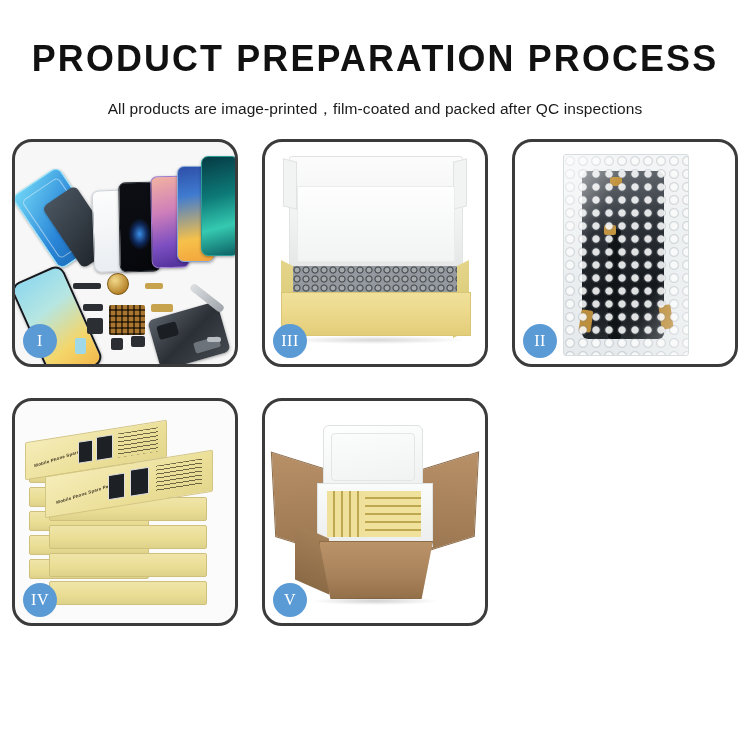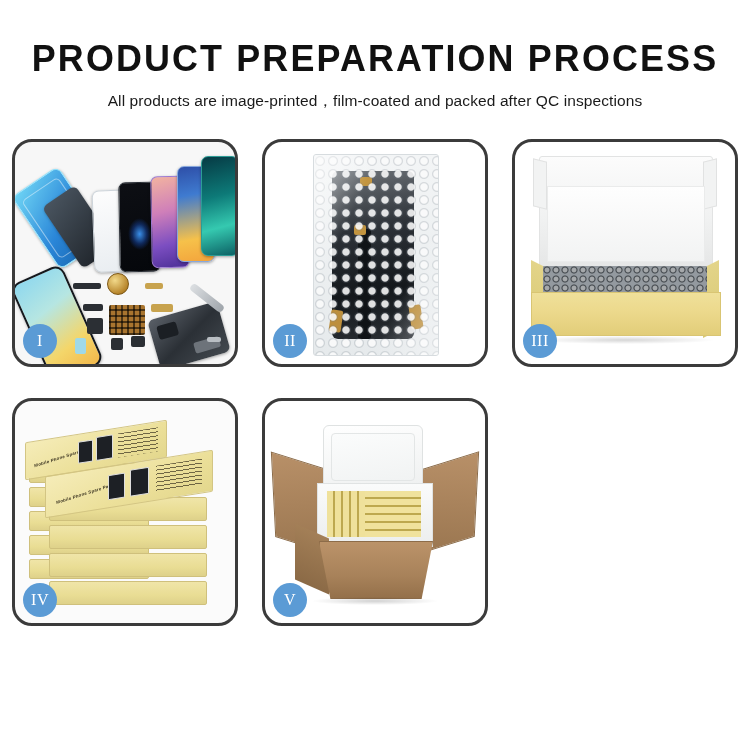--- a/index.html
+++ b/index.html
@@ -27,21 +27,21 @@
     padding-top: 40px;
     font-size: 37px;
     font-weight: bold;
     letter-spacing: 2.2px;
     color: #111111;
     line-height: 1.0;
     font-family: "Liberation Sans", sans-serif;
     transform: scaleX(0.97);
   }
   .page-subtitle {
-    margin: 0;
+    margin: 8px;
     padding-top: 14px;
     font-size: 15.5px;
     font-weight: normal;
     color: #1a1a1a;
     letter-spacing: 0.1px;
     font-family: "Liberation Sans", sans-serif;
   }
 
   
   .grid {
@@ -455,52 +455,52 @@
       <div class="chip chip-dark" style="left:96px; top:196px; width:12px; height:12px;"></div>
       <div class="chip chip-dark" style="left:116px; top:194px; width:14px; height:11px;"></div>
       <div class="chip" style="left:60px; top:196px; width:11px; height:16px; background:#9fd9e8;"></div>
       <div class="ph ph-backplate"></div>
       <div class="tool"></div>
       <div class="chip" style="right:14px; bottom:22px; width:14px; height:5px; background:#b9bec3;"></div>
     </div>
     <div class="badge">I</div>
   </div>
 
+  <div class="panel p3">
+    <div class="panel-stage">
+      <div class="b3-lid"></div>
+      <div class="b3-lid-tab-l"></div>
+      <div class="b3-lid-tab-r"></div>
+      <div class="b3-foam"></div>
+      <div class="b3-left-wall"></div>
+      <div class="b3-right-wall"></div>
+      <div class="b3-inner"></div>
+      <div class="b3-front"></div>
+      <div class="b3-shadow"></div>
+    </div>
+    <div class="badge">III</div>
+  </div>
+
   <div class="panel p2">
     <div class="panel-stage">
       <div class="bubble-bag">
         <div class="bubble-screen">
           <div class="bubble-flex"></div>
           <div class="bubble-gold1"></div>
           <div class="bubble-gold2"></div>
         </div>
         <div class="bubble-gold3"></div>
         <div class="bubble-gold4"></div>
         <div class="bubble-tex"></div>
         <div class="bubble-sheen"></div>
       </div>
     </div>
     <div class="badge">II</div>
   </div>
 
-  <div class="panel p3">
-    <div class="panel-stage">
-      <div class="b3-lid"></div>
-      <div class="b3-lid-tab-l"></div>
-      <div class="b3-lid-tab-r"></div>
-      <div class="b3-foam"></div>
-      <div class="b3-left-wall"></div>
-      <div class="b3-right-wall"></div>
-      <div class="b3-inner"></div>
-      <div class="b3-front"></div>
-      <div class="b3-shadow"></div>
-    </div>
-    <div class="badge">III</div>
-  </div>
-
   <div class="panel p4">
     <div class="panel-stage">
 
       <div class="stack-box" style="left:14px; top:62px;  width:118px; height:18px;"></div>
       <div class="stack-box" style="left:14px; top:86px;  width:118px; height:18px;"></div>
       <div class="stack-box" style="left:14px; top:110px; width:118px; height:18px;"></div>
       <div class="stack-box" style="left:14px; top:134px; width:118px; height:18px;"></div>
       <div class="stack-box" style="left:14px; top:158px; width:118px; height:18px;"></div>
 
       <div class="stack-lid" style="left:10px; top:30px; width:140px; height:36px; transform:skewY(-9deg);">

